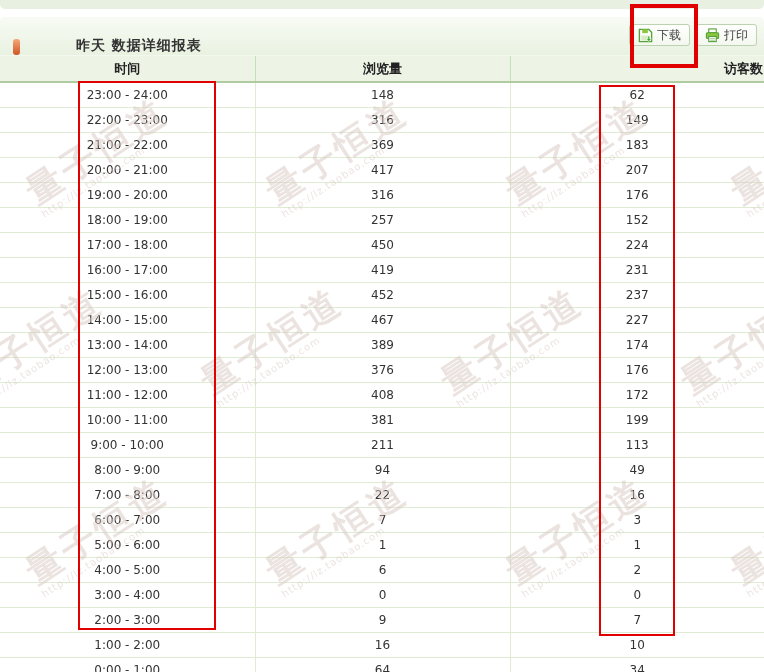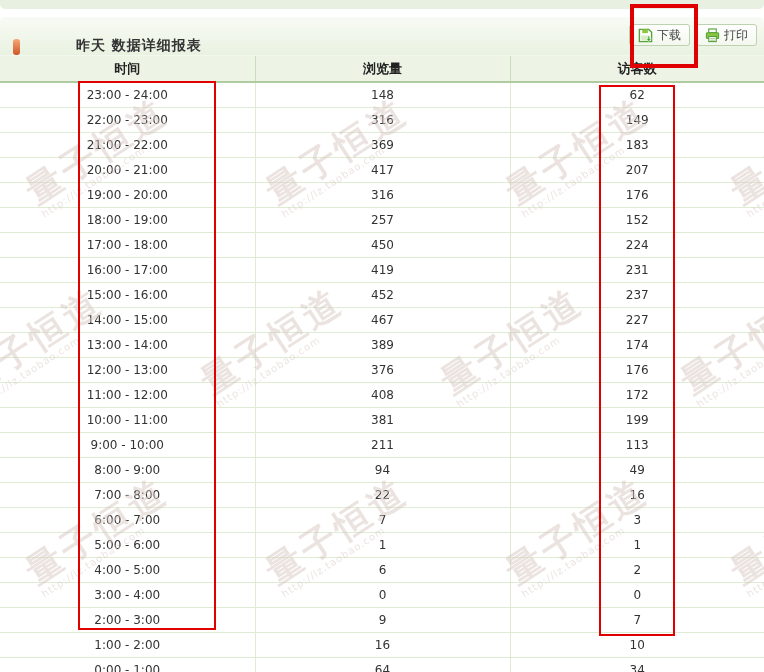--- a/index.html
+++ b/index.html
@@ -34,21 +34,21 @@
   
   table{
     width:764px;border-collapse:collapse;table-layout:fixed;
     position:relative;z-index:1;
   }
   col.c1{width:255px;}col.c2{width:255px;}col.c3{width:254px;}
   th{
     height:23px;background:#edf4e6;font-size:13px;font-weight:bold;color:#222;
     border-bottom:2px solid #b0cba0;border-right:1px solid #c8ddbc;text-align:center;margin-top:36px;
   }
-  th:last-child{border-right:none;}
+  th:last-child{border-right:none;text-align:right;}
   td{
     height:22px;text-align:center;font-size:12px;color:#333;
     border-bottom:1px solid #ddecd3;border-right:1px solid #ddecd3;
   }
   td:last-child{border-right:none;}
   
   .annotation{position:absolute;border:2px solid #e00000;z-index:4;pointer-events:none;}
   .annotation.thick{border-width:4px;}
   
   .wm-layer{position:absolute;left:0;top:0;width:764px;height:672px;z-index:3;pointer-events:none;}

